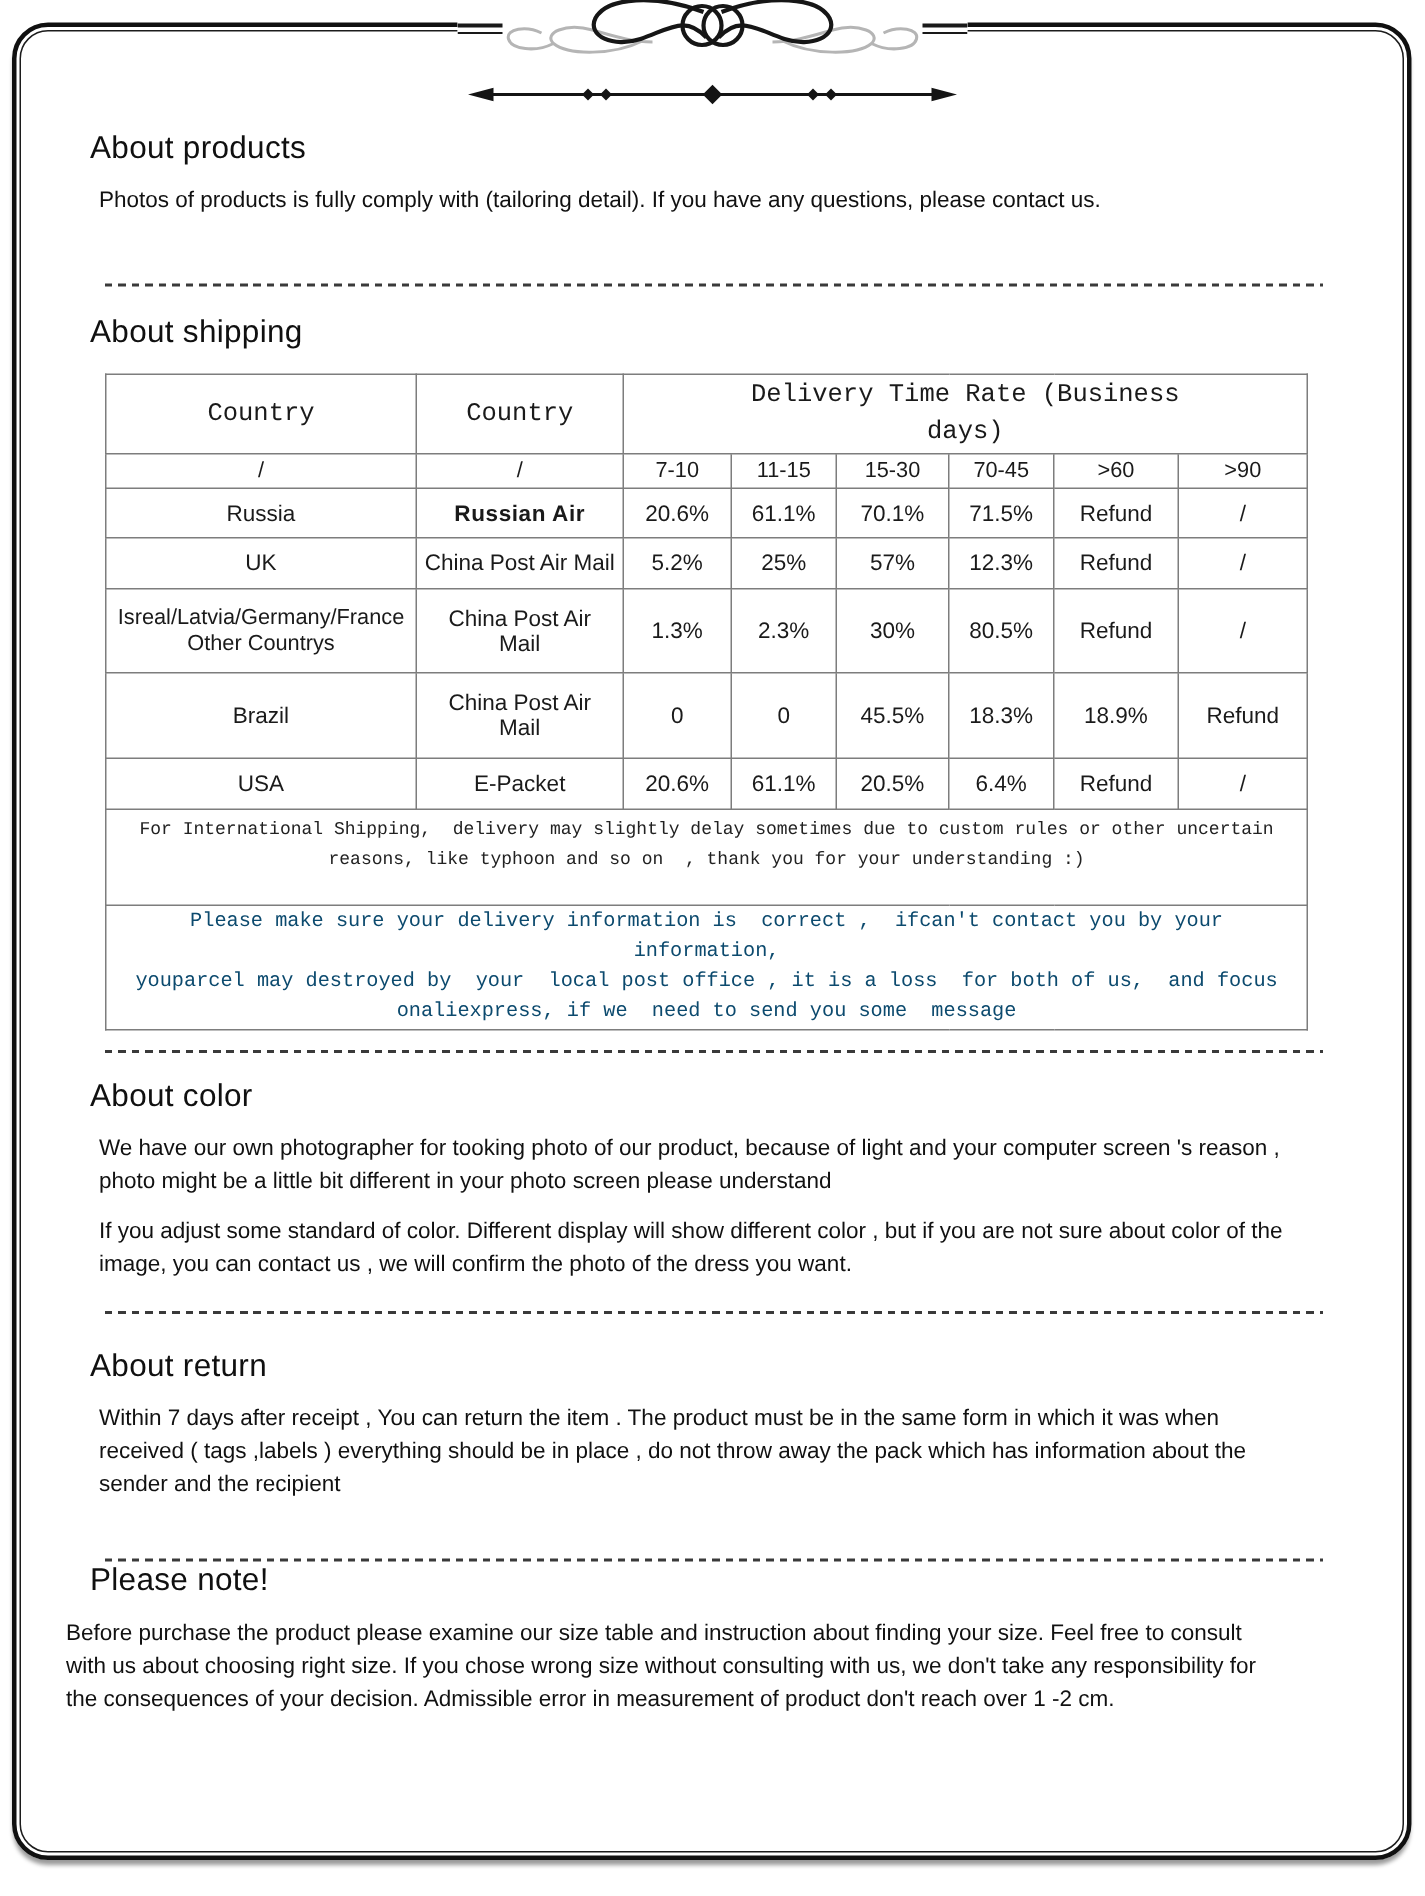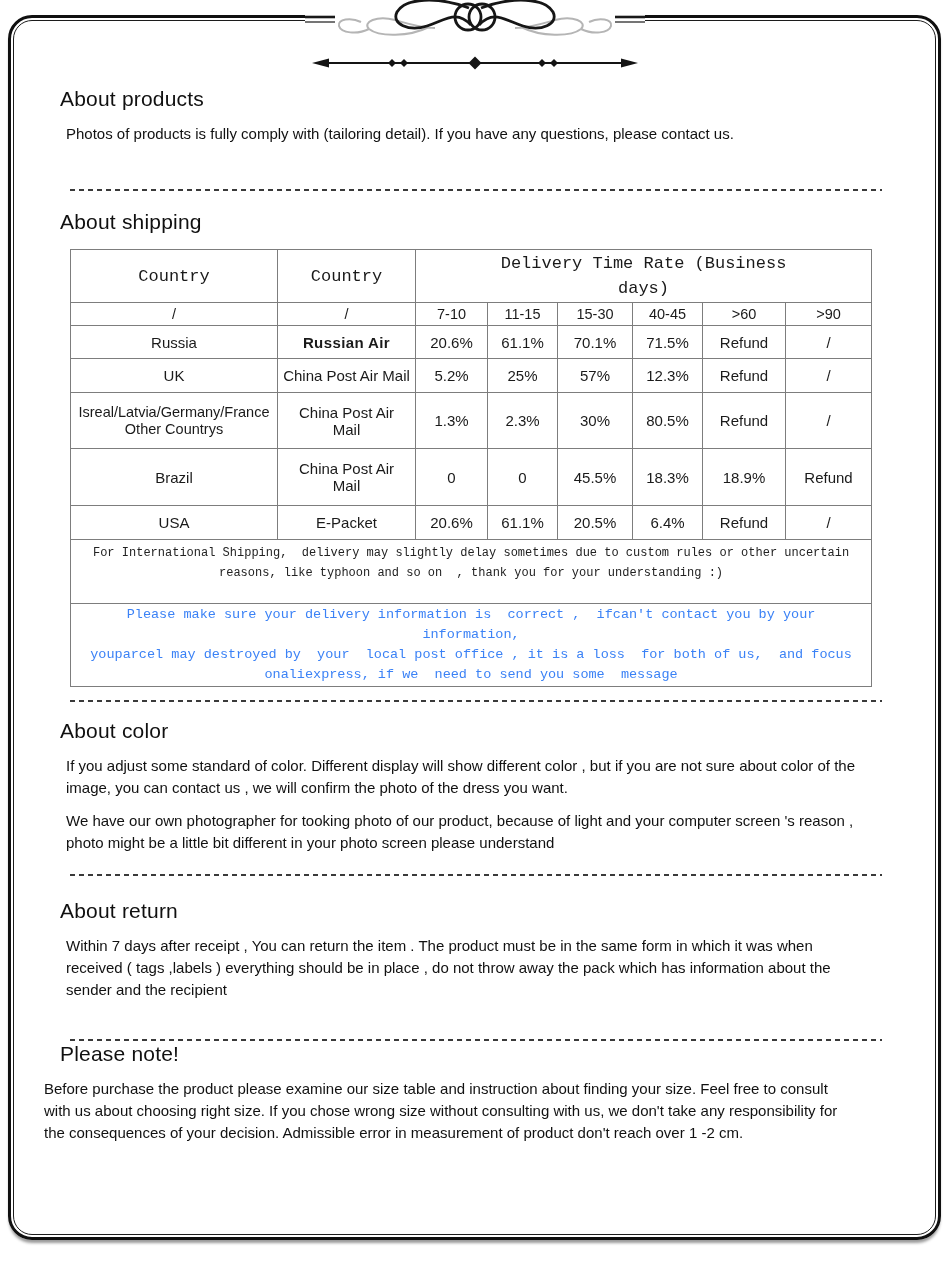--- a/index.html
+++ b/index.html
@@ -62,21 +62,21 @@
   tr.head td { height:52px; font-size:17px; line-height:25px; }
   tr.sub  td { height:23px; font-size:14.5px; }
   tr.d0 td { height:33px; }
   tr.d1 td, tr.d2 td, tr.d5 td { height:34px; }
   tr.d3 td { height:56px; }
   tr.d4 td { height:57px; }
   tr.d3 td.c-country { font-size:14.5px; line-height:17px; }
   td.bold-courier { font-weight:700; font-size:16px; letter-spacing:.4px; }
   td.small-slash { font-size:12px; color:#555; }
   tr.note1 td { height:64px; vertical-align:top; padding-top:3px; font-size:12px; line-height:20px; color:#222; }
-  tr.note2 td { height:74px; font-size:13.5px; line-height:20px; color:#3b82f6; }
+  tr.note2 td { height:74px; font-size:13.5px; line-height:20px; color:#0c4a6e; }
 </style>
 </head>
 <body>
 
 <div class="frame"></div>
 
 <svg class="flourish" width="340" height="46" viewBox="0 0 340 46">
   <rect x="0" y="0" width="340" height="46" fill="#ffffff"></rect>
 
   <line x1="0" y1="17" x2="30" y2="17" stroke="#191919" stroke-width="2.6"></line>
@@ -142,21 +142,21 @@
             <td class="mono">Country</td>
             <td class="mono preline" colspan="6">Delivery Time Rate (Business
 days)</td>
           </tr>
           <tr class="sub">
             <td>/</td>
             <td>/</td>
             <td>7-10</td>
             <td>11-15</td>
             <td>15-30</td>
-            <td>40-45</td>
+            <td>70-45</td>
             <td>&gt;60</td>
             <td>&gt;90</td>
           </tr>
 
           <tr class="d0">
             <td class="c-country preline">Russia</td>
             <td class="c-courier preline bold-courier">Russian Air</td>
             <td>20.6%</td>
             <td>61.1%</td>
             <td>70.1%</td>
@@ -218,22 +218,22 @@
 onaliexpress, if we  need to send you some  message</td>
           </tr>
         </tbody>
       </table>
     </section>
 
     <div class="dashed d2"></div>
 
     <section>
       <h2 class="h-color">About color</h2>
+      <p class="body-text indent color-p2">We have our own photographer for tooking photo of our product, because of light and your computer screen 's reason , photo might be a little bit different in your photo screen please understand</p>
       <p class="body-text indent">If you adjust some standard of color. Different display will show different color , but if you are not sure about color of the image, you can contact us , we will confirm the photo of the dress you want.</p>
-      <p class="body-text indent color-p2">We have our own photographer for tooking photo of our product, because of light and your computer screen 's reason , photo might be a little bit different in your photo screen please understand</p>
     </section>
 
     <div class="dashed d3"></div>
 
     <section>
       <h2 class="h-return">About return</h2>
       <p class="body-text indent">Within 7 days after receipt , You can return the item . The product must be in the same form in which it was when received ( tags ,labels ) everything should be in place , do not throw away the pack which has information about the sender and the recipient</p>
     </section>
 
     <div class="dashed d4"></div>

